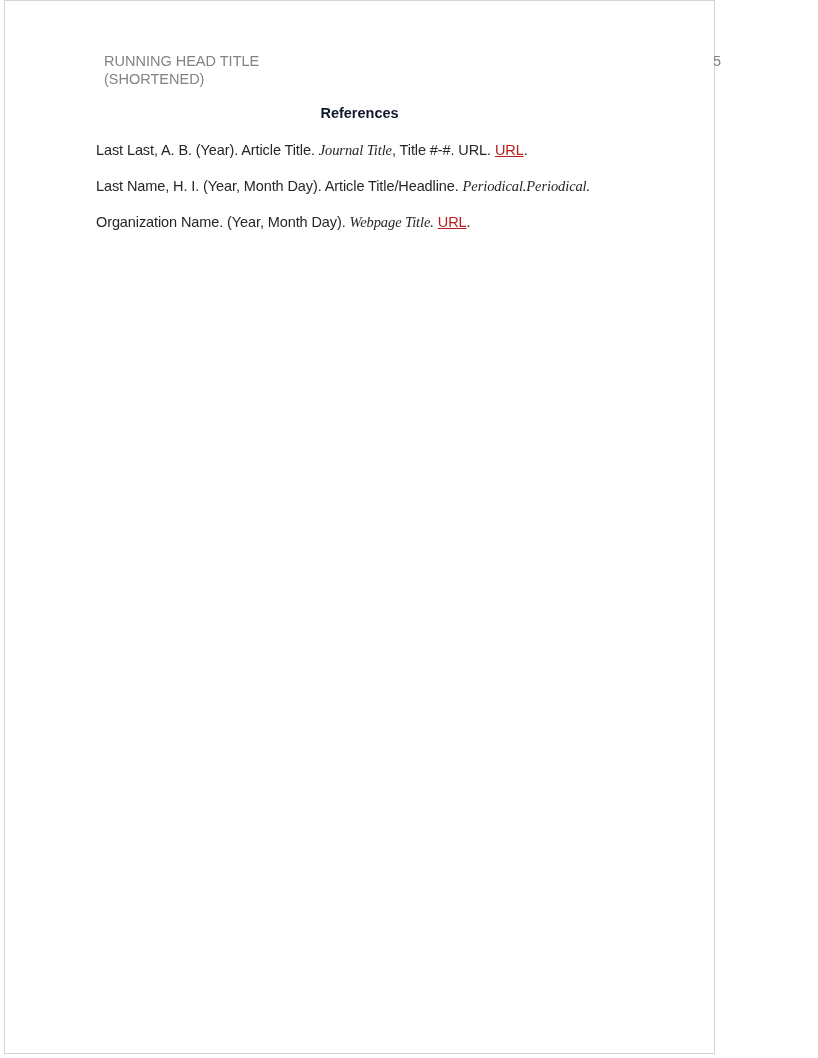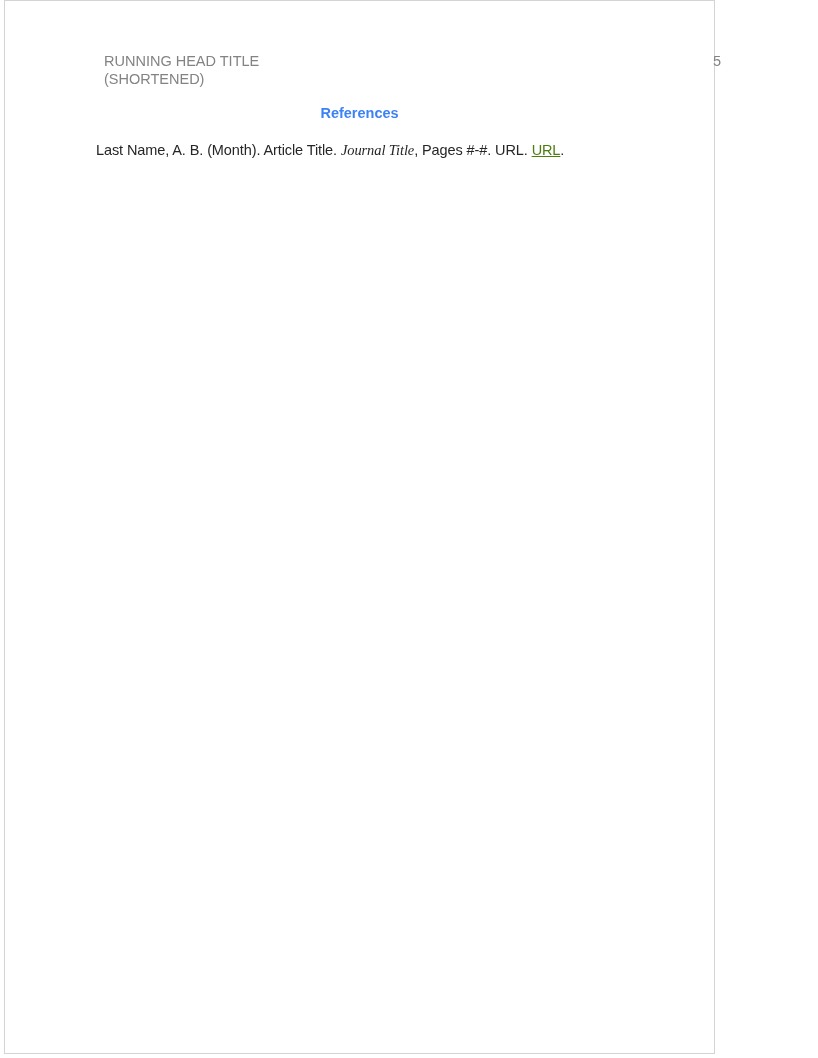--- a/index.html
+++ b/index.html
@@ -38,21 +38,21 @@
     font-size: 14.5px;
     line-height: 18px;
   }
   .references-title {
     position: absolute;
     top: 103px;
     left: 0;
     right: 0;
     text-align: center;
     font-weight: 700;
-    color: #3b82f6;
+    color: #0f172a;
     font-size: 14.5px;
     line-height: 18px;
   }
   .ref-list {
     position: absolute;
     top: 131px;
     left: 91px;
     right: 10px;
     color: #262626;
     font-size: 14.5px;
@@ -61,36 +61,38 @@
     margin: 0;
     line-height: 36px;
     white-space: nowrap;
     letter-spacing: -0.1px;
   }
   .ref i {
     font-style: italic;
     font-family: Liberation Serif, serif;
   }
   .url-link {
-    color: #4d7c0f;
+    color: #b91c1c;
     text-decoration: underline;
     cursor: pointer;
   }
 </style>
 </head>
 <body>
 
 <div class="page">
 
   <div class="running-head">
     <div>RUNNING HEAD TITLE</div>
     <div>(SHORTENED)</div>
   </div>
 
   <div class="page-number">5</div>
 
   <div class="references-title">References</div>
 
   <div class="ref-list">
-    <p class="ref"><span>Last Name, A. B. (Month). Article Title. </span><i>Journal Title</i><span>, Pages #-#. URL. </span><a class="url-link">URL</a><span>.</span></p>
+    <p class="ref"><span>Last Last, A. B. (Year). Article Title. </span><i>Journal Title</i><span>, Title #-#. URL. </span><a class="url-link">URL</a><span>.</span></p>
+    <p class="ref"><span>Last Name, H. I. (Year, Month Day). Article Title/Headline. </span><i>Periodical.Periodical.</i><span></span><a class="url-link"></a><span></span></p>
+    <p class="ref"><span>Organization Name. (Year, Month Day). </span><i>Webpage Title.</i><span> </span><a class="url-link">URL</a><span>.</span></p>
   </div>
 
 </div>
 
 </body></html>

